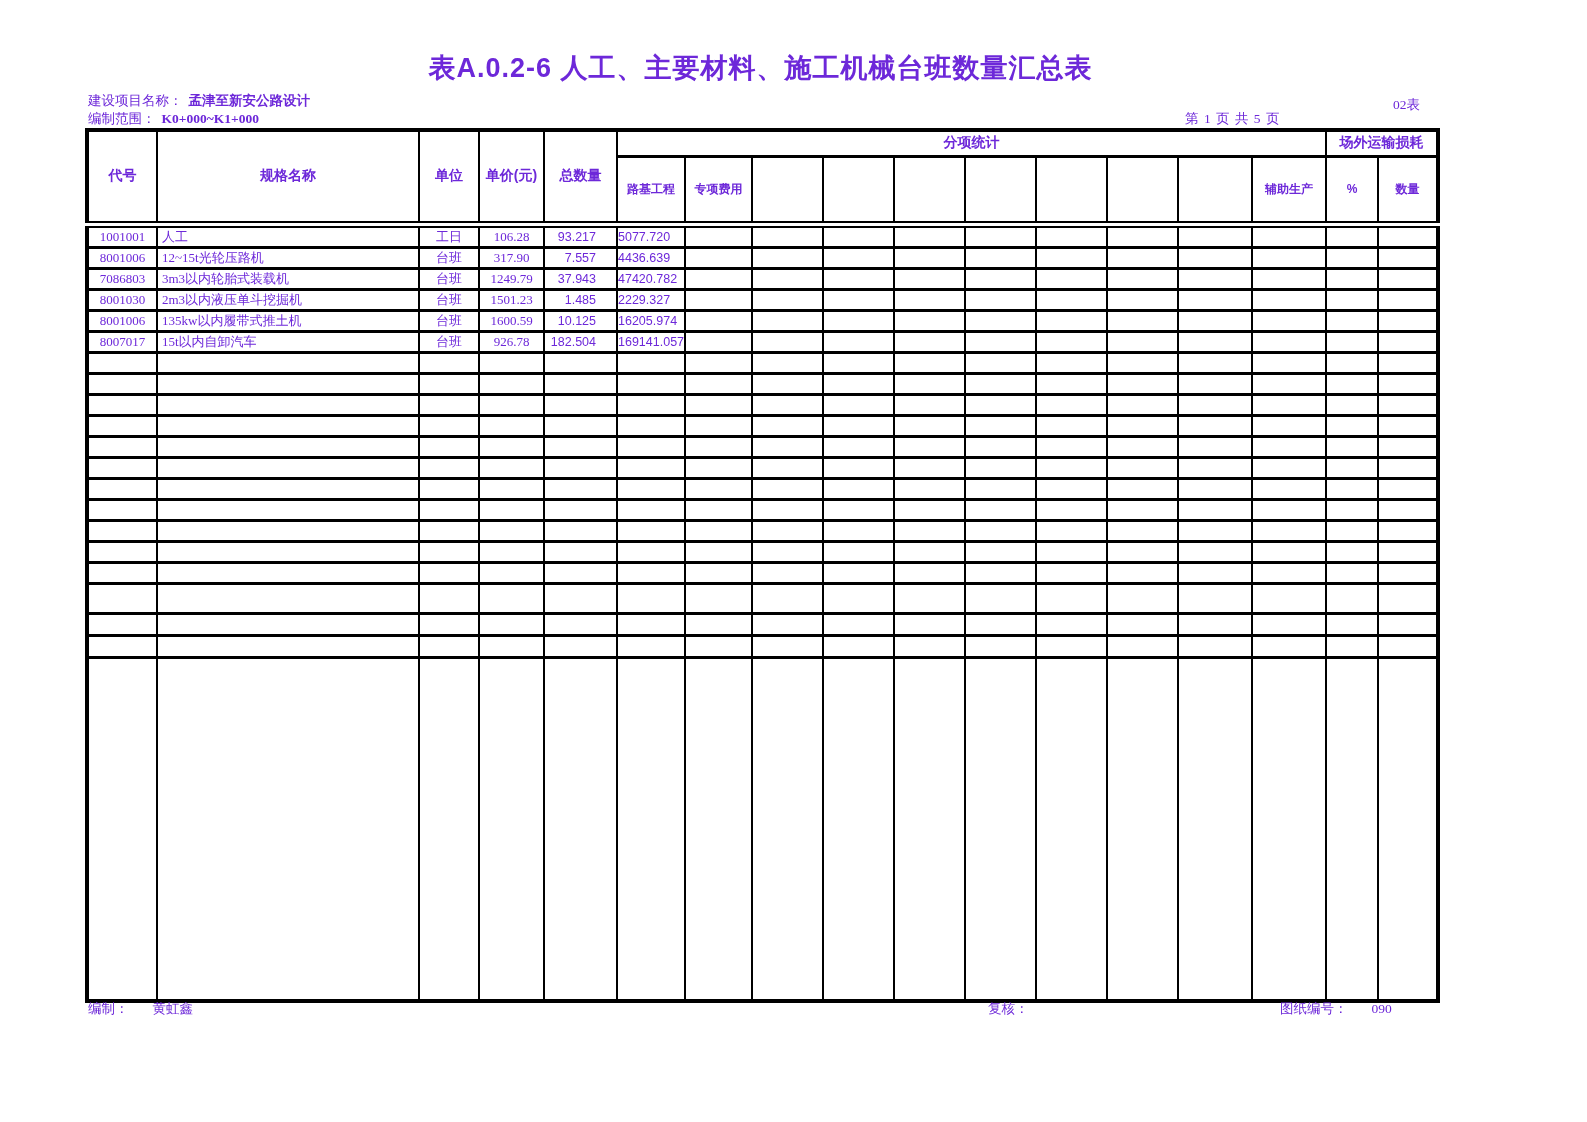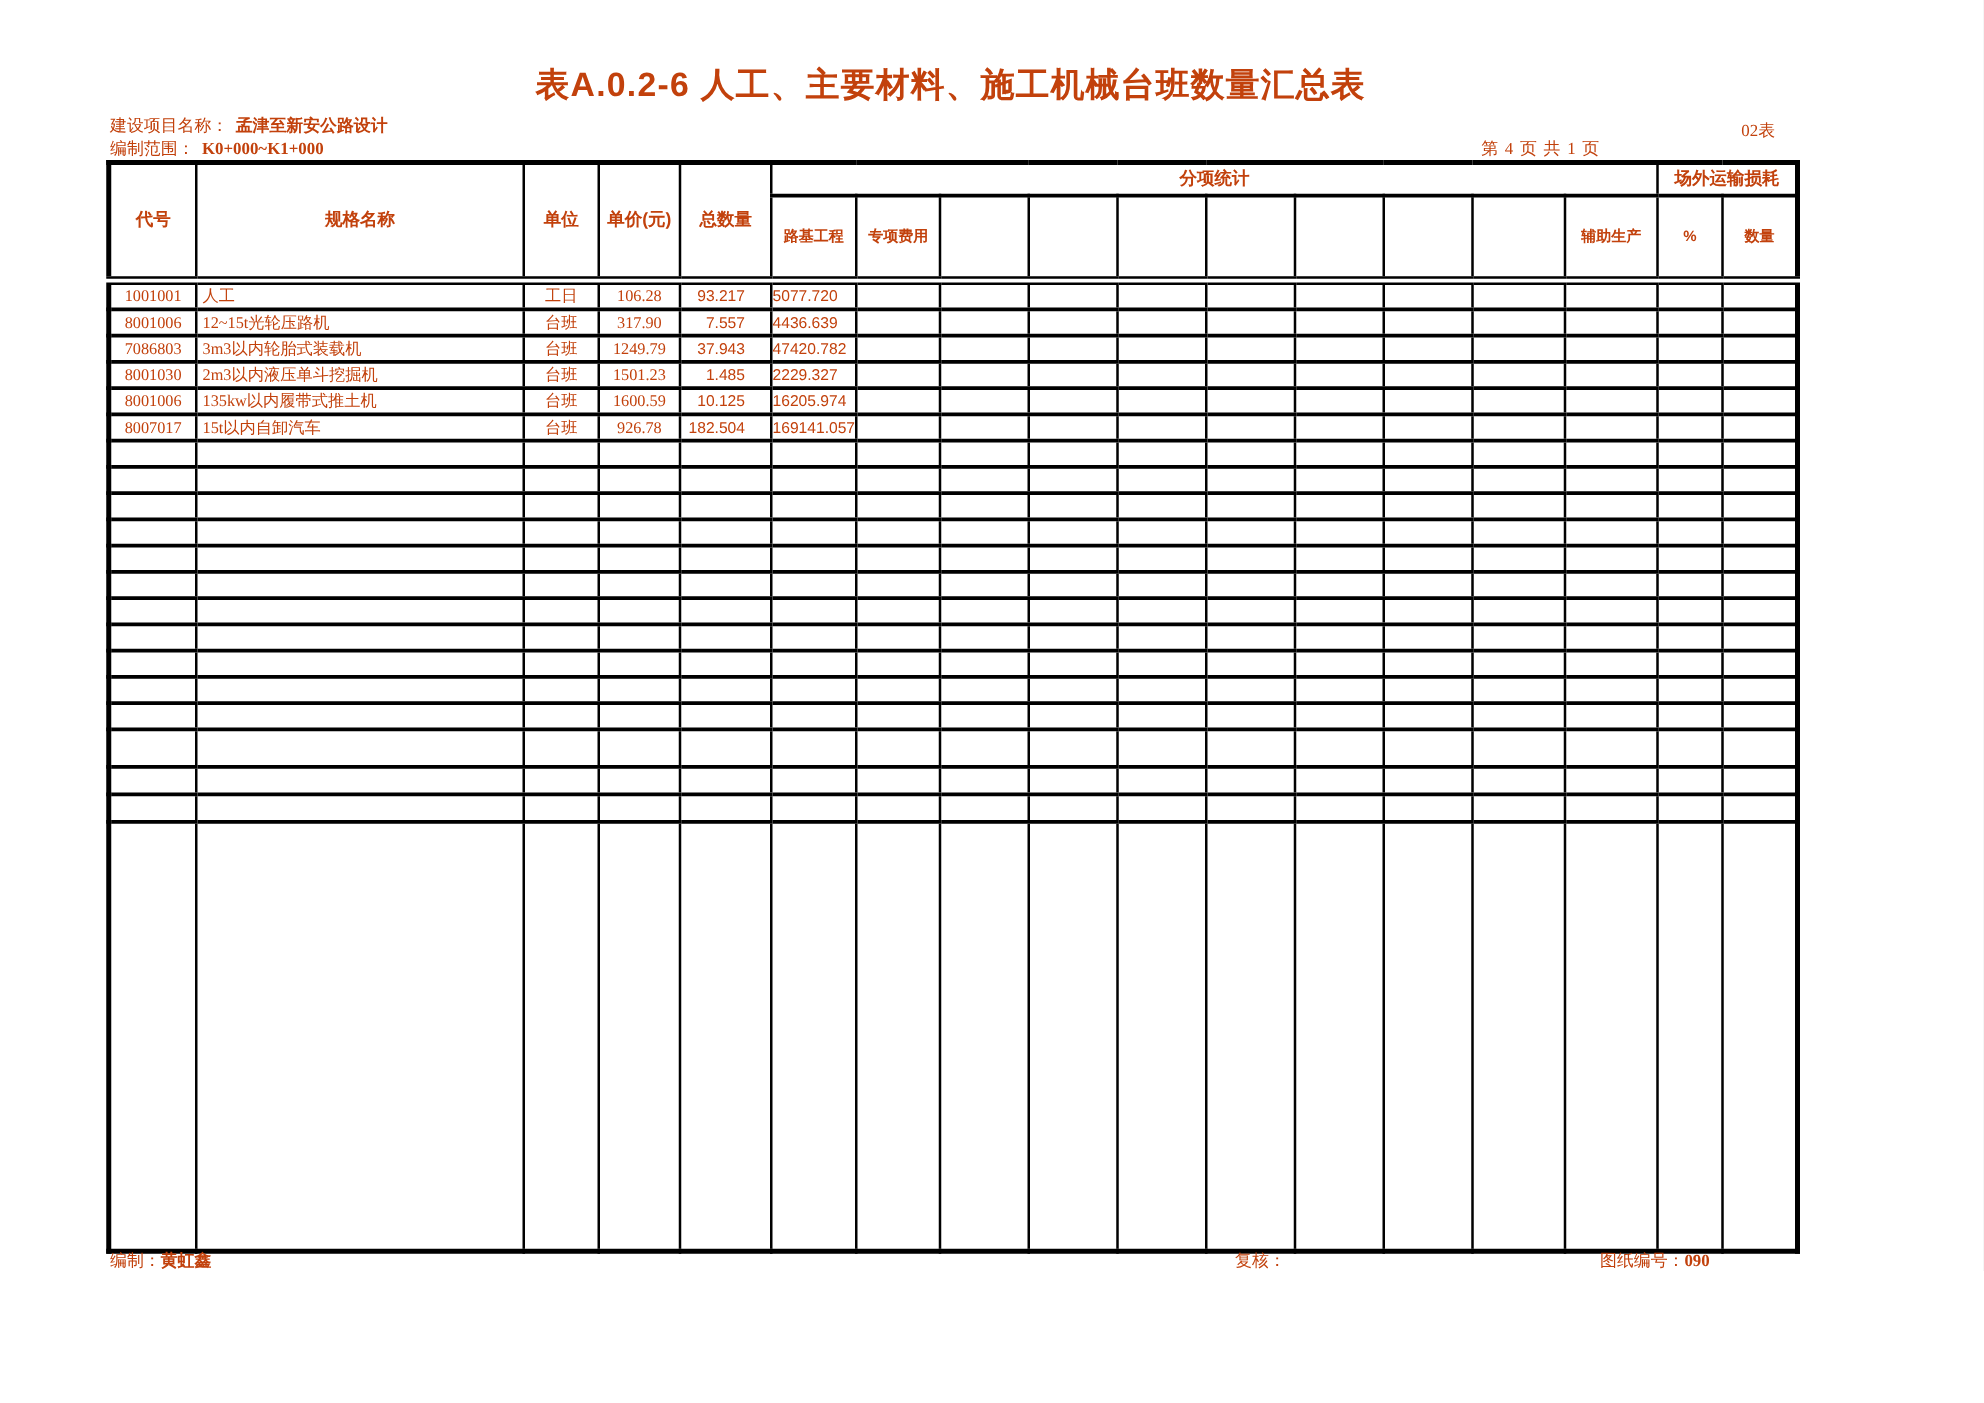--- a/index.html
+++ b/index.html
@@ -1,19 +1,19 @@
 <!DOCTYPE html>
 <html><head>
 <meta charset="utf-8">
 <style>
   * { margin:0; padding:0; box-sizing:border-box; }
   html,body { background:#e8e8e8; }
   .canvas {
     position:relative; width:1587px; height:1122px; background:#ffffff;
-    font-family:"Liberation Serif","DejaVu Serif",serif; color:#c2410c;
+    font-family:"Liberation Serif","DejaVu Serif",serif; color:#6d28d9;
     overflow:hidden; margin:0 auto;
   }
   .doc-title {
     position:absolute; left:85px; top:50px; width:1351px; text-align:center;
     font-family:"Liberation Sans","DejaVu Sans",sans-serif;
     font-weight:700; font-size:27px; letter-spacing:1px; white-space:nowrap;
   }
   .meta-line { position:absolute; font-size:13.5px; white-space:nowrap; }
   .meta-project { left:88px; top:92px; }
   .meta-scope   { left:88px; top:110px; }
@@ -44,36 +44,36 @@
   td.c-unit  { text-align:center; }
   td.c-price { text-align:center; }
   td.c-num   {
     text-align:right; padding-right:20px;
     font-family:"Liberation Sans","DejaVu Sans",sans-serif; font-size:12.5px;
   }
   .footer-item { position:absolute; top:1000px; font-size:13.5px; white-space:nowrap; }
   .footer-prepared { left:88px; }
   .footer-review   { left:988px; }
   .footer-drawing  { left:1280px; }
-  .footer-item .val { margin-left:0;font-weight:bold; }
+  .footer-item .val { margin-left:24px; }
 </style>
 </head>
 <body>
 
 <div class="canvas">
 
   <div class="doc-title">表A.0.2-6 人工、主要材料、施工机械台班数量汇总表</div>
 
   <div class="meta-line meta-project">
     <span>建设项目名称：</span><span class="val">孟津至新安公路设计</span>
   </div>
   <div class="meta-line meta-scope">
     <span>编制范围：</span><span class="val">K0+000~K1+000</span>
   </div>
-  <div class="meta-line meta-pageinfo">第 4 页 共 1 页</div>
+  <div class="meta-line meta-pageinfo">第 1 页 共 5 页</div>
   <div class="meta-line meta-sheetno">02表</div>
 
   <table class="main-table">
     <colgroup>
       <col style="width:70px">
         <col style="width:262px">
         <col style="width:60px">
         <col style="width:65px">
         <col style="width:73px">
       <col style="width:68px">

